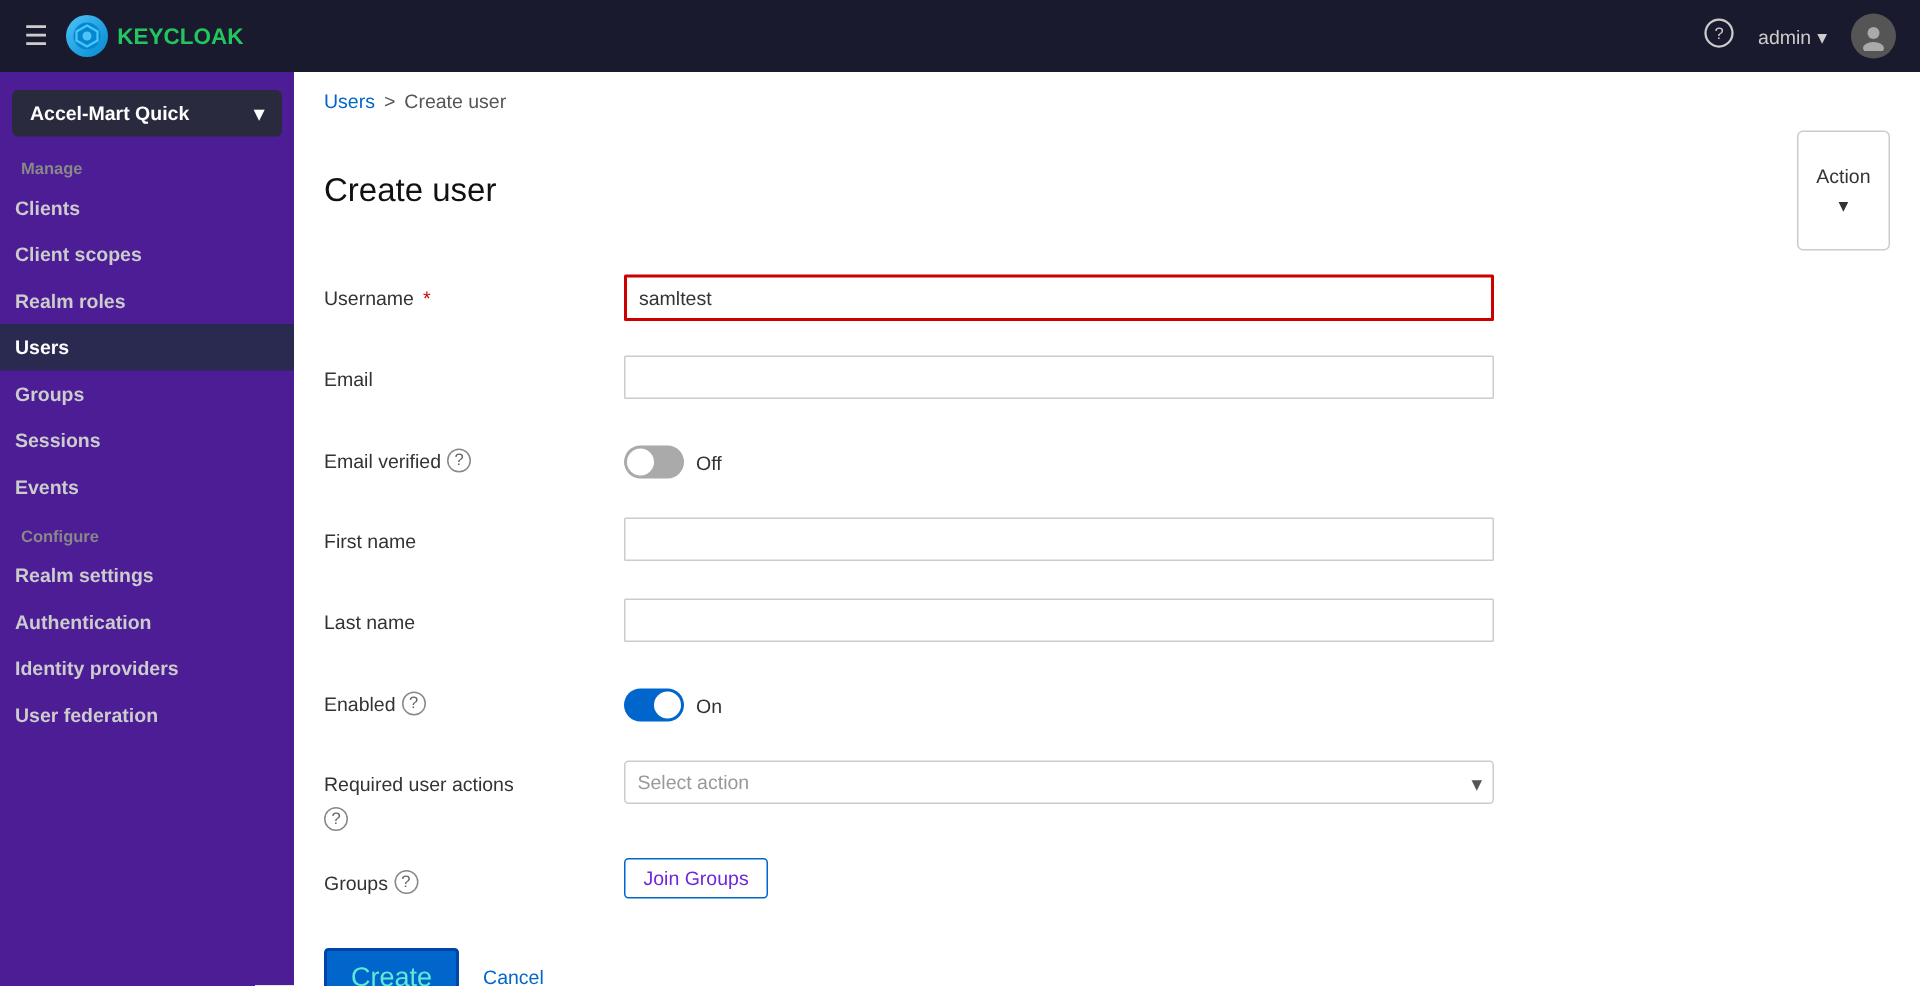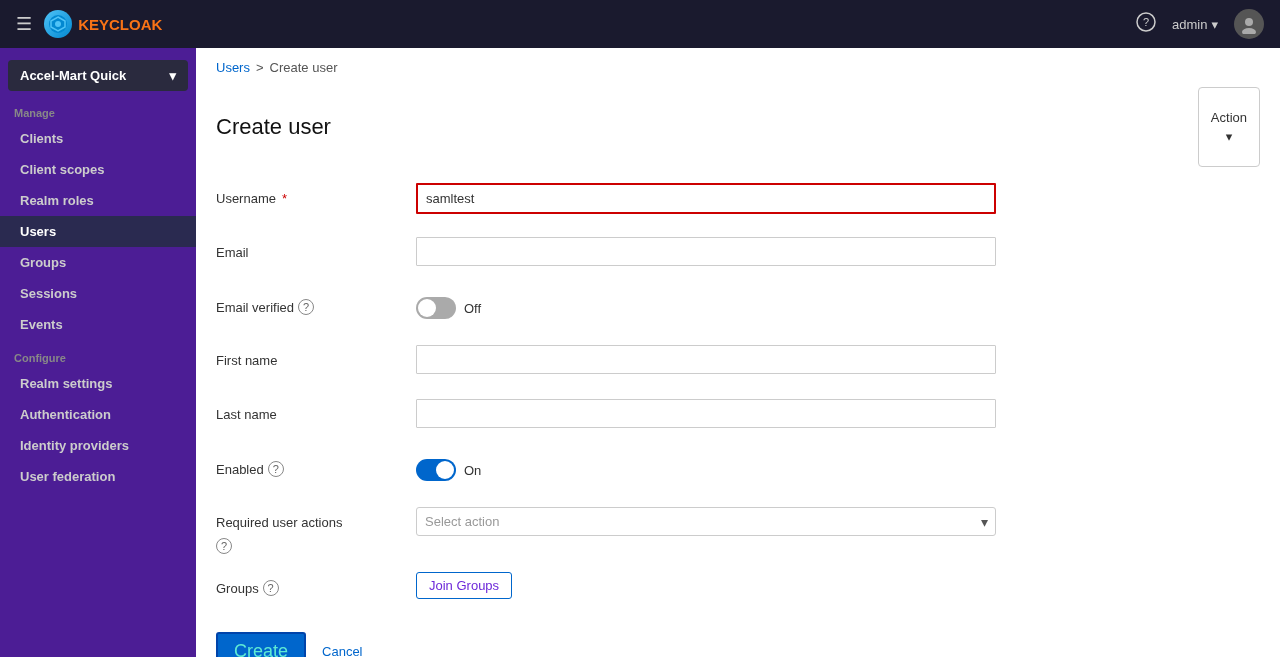--- a/index.html
+++ b/index.html
@@ -10,21 +10,21 @@
       background: #1a1a2e;
       height: 48px;
       display: flex;
       align-items: center;
       padding: 0 16px;
       flex-shrink: 0;
       justify-content: space-between;
     }
     .topnav-left { display: flex; align-items: center; gap: 12px; }
     .hamburger { color: #ccc; cursor: pointer; font-size: 18px; }
-    .logo { display: flex; align-items: center; gap: 6px; color: #f97316; font-weight: bold; font-size: 15px; justify-content: center; }
+    .logo { display: flex; align-items: center; gap: 6px; color: #22c55e; font-weight: bold; font-size: 15px; justify-content: center; }
     .logo-icon { width: 28px; height: 28px; background: linear-gradient(135deg, #4fc3f7, #0288d1); border-radius: 50%; display: flex; align-items: center; justify-content: center; font-size: 12px; color: #fff; }
     .topnav-right { display: flex; align-items: center; gap: 16px; }
     .topnav-help { color: #ccc; font-size: 18px; cursor: pointer; }
     .topnav-user { display: flex; align-items: center; gap: 4px; color: #ccc; cursor: pointer; font-size: 13px; }
     .topnav-avatar { width: 30px; height: 30px; background: #555; border-radius: 50%; display: flex; align-items: center; justify-content: center; color: #fff; font-size: 12px; }
 
     
     .layout { display: flex; flex: 1; overflow: hidden; }
 
     
@@ -51,21 +51,21 @@
     .sidebar-section-label {
       color: #888;
       font-size: 11px;
       padding: 12px 14px 4px;
       text-transform: none;
       letter-spacing: 0;
     }
     .sidebar-item {
       display: flex;
       align-items: center;
-      padding: 8px 20px;
+      padding: 8px 10px;
       color: #ccc;
       cursor: pointer;
       font-size: 13px;
     }
     .sidebar-item.active { background: #2a2a50; color: #fff; }
 
     
     .main {
       flex: 1;
       overflow-y: auto;

